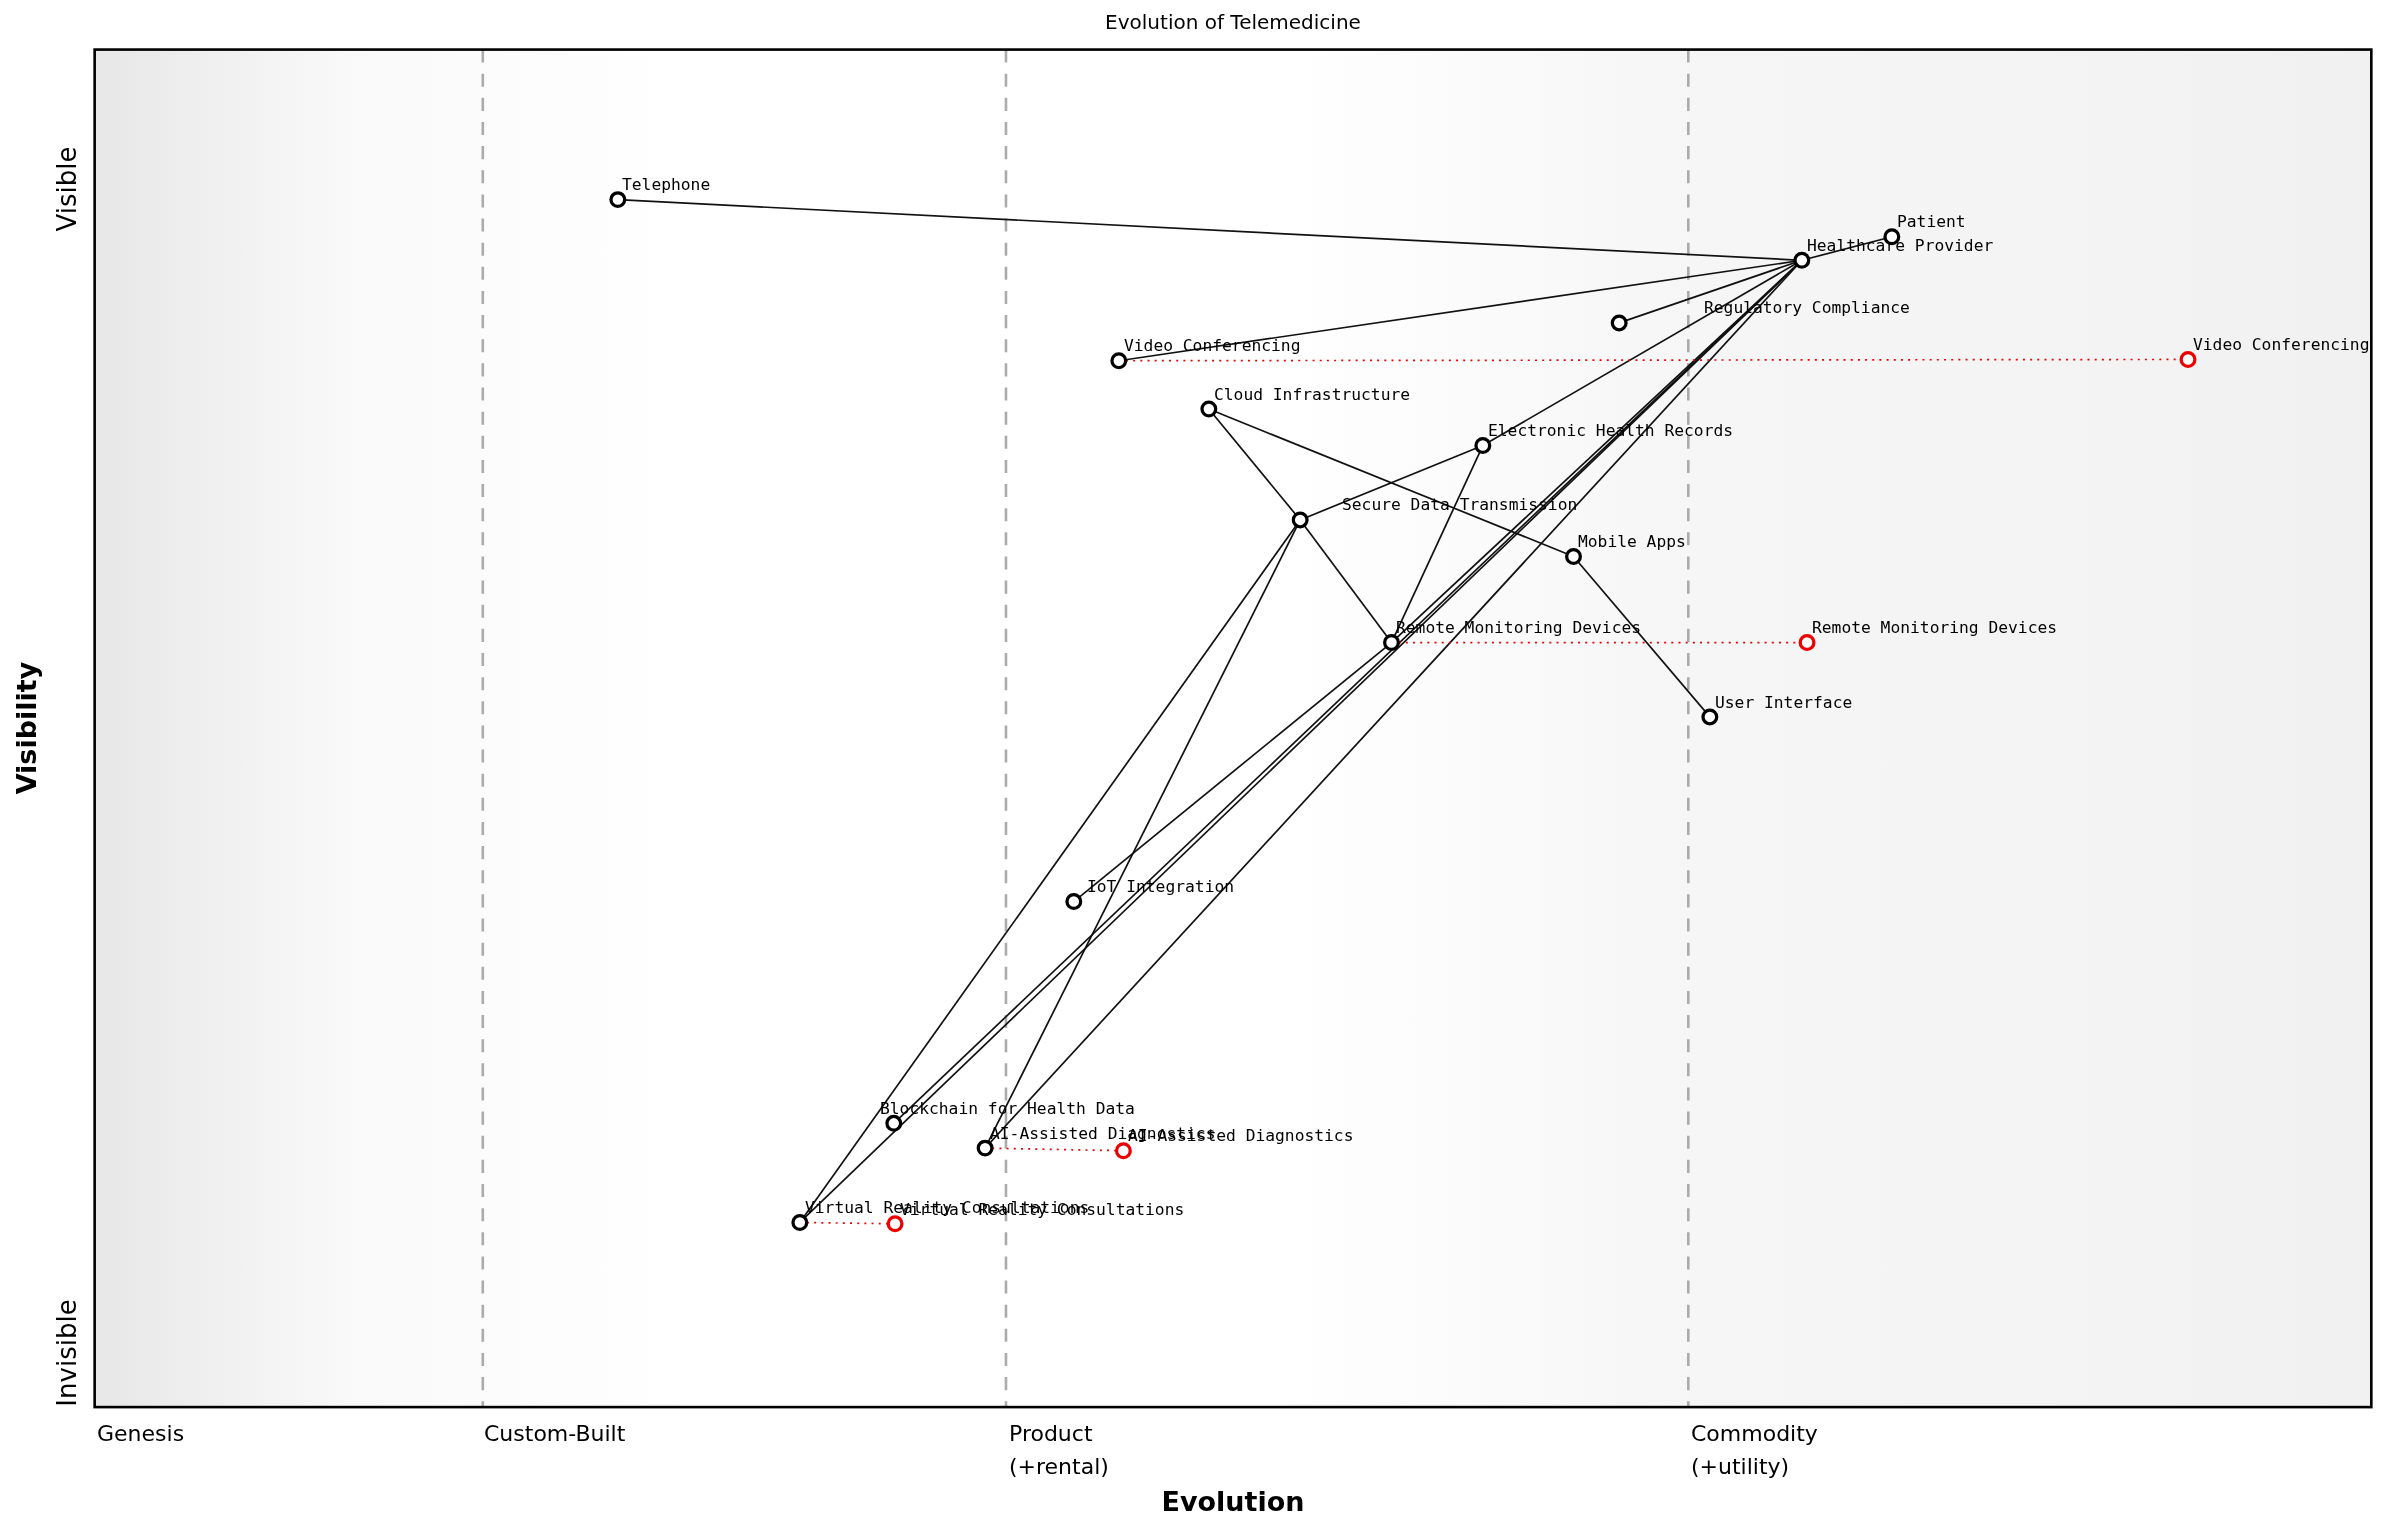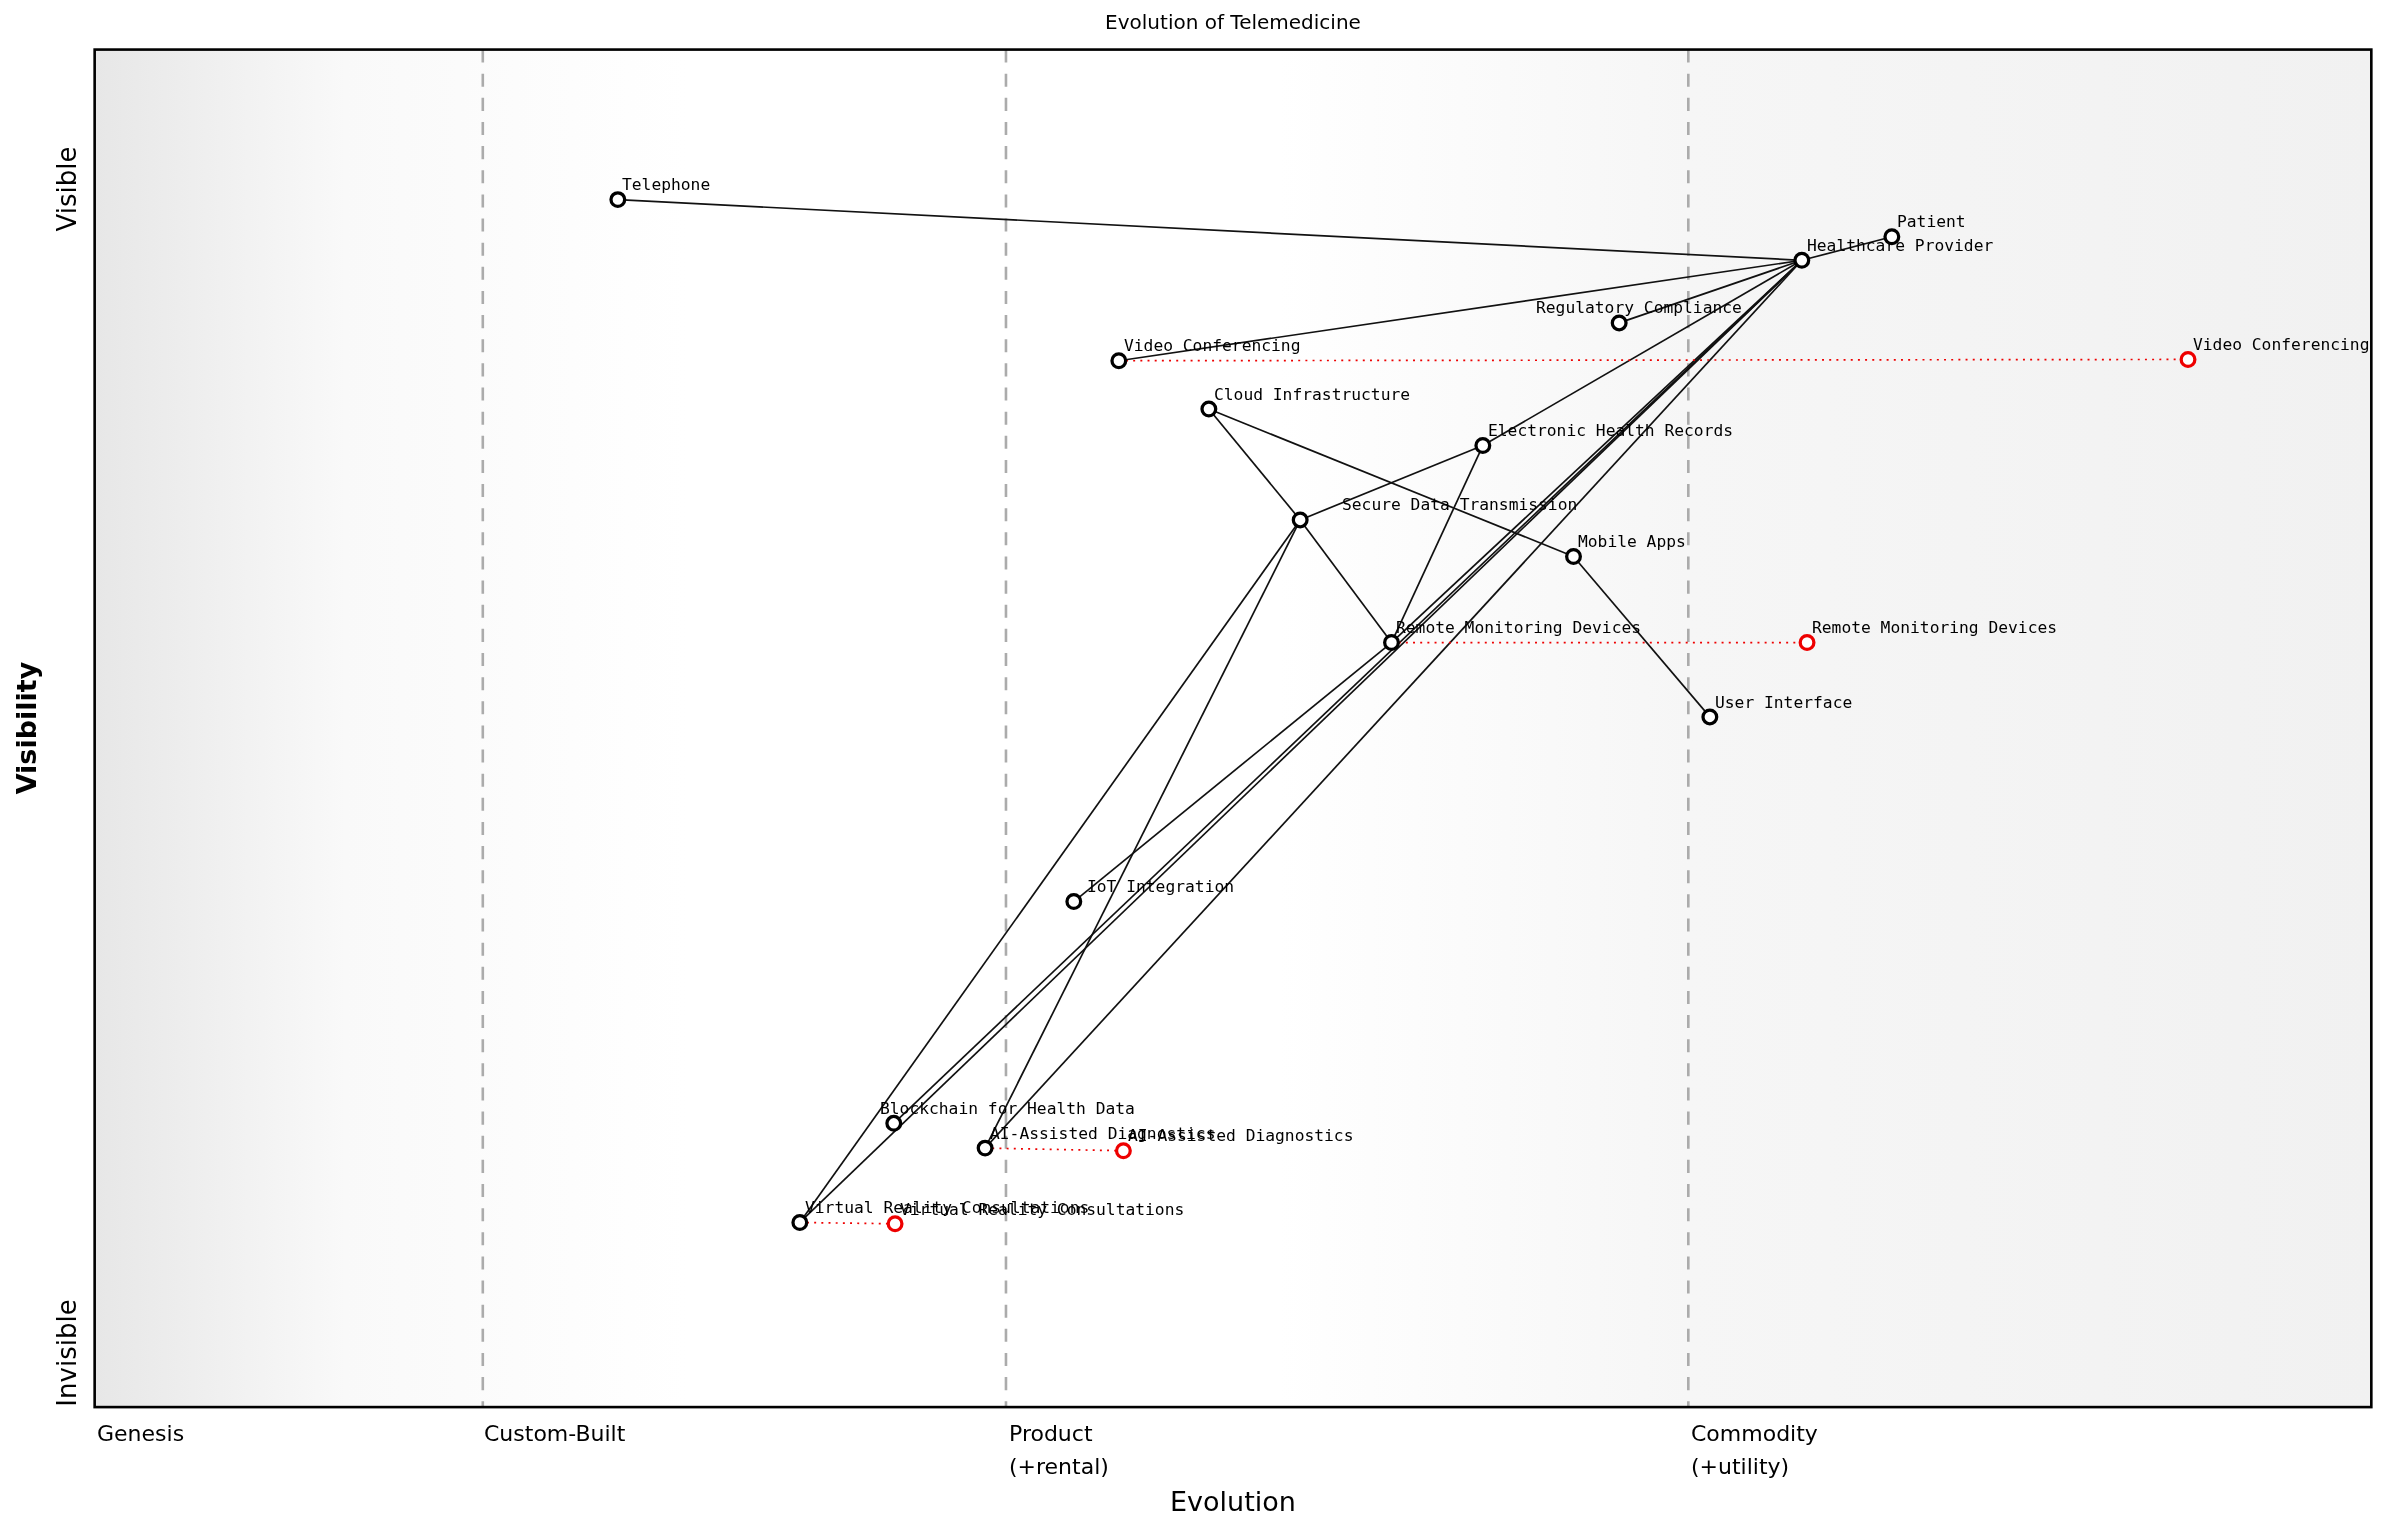--- a/index.html
+++ b/index.html
@@ -20,21 +20,21 @@
     position:absolute;transform:translateY(-100%);
     font-family:"DejaVu Sans Mono",monospace;font-size:16.3px;line-height:19.6px;
     white-space:nowrap;color:#000;text-align:right;
   }
   .chart-title{position:absolute;left:1233px;top:10.4px;transform:translateX(-50%);
     font-size:20px;line-height:25px;white-space:nowrap;}
   .tick-x{position:absolute;top:1417px;font-size:22px;line-height:33px;white-space:pre-line;}
   .tick-y{position:absolute;transform:translate(-50%,-50%) rotate(-90deg);
     font-size:26px;white-space:nowrap;}
   .axis-title-x{position:absolute;left:1233px;top:1486px;transform:translateX(-50%);
-    font-size:27px;font-weight:normal;white-space:nowrap;}
+    font-size:27px;font-weight:bold;white-space:nowrap;}
   .axis-title-y{position:absolute;left:26px;top:728px;transform:translate(-50%,-50%) rotate(-90deg);
     font-size:27px;font-weight:bold;white-space:nowrap;}
 </style>
 </head>
 <body>
 
 <div id="stage">
   <div id="plot-bg"></div>
 
   <svg id="map-svg" viewBox="0 0 3662 2350" width="2389" height="1533">
@@ -82,21 +82,21 @@
       <circle cx="1510" cy="1760" r="10.5" class="node component"></circle>
       <circle cx="1722" cy="1764" r="10.5" class="node evolved"></circle>
       <circle cx="1226" cy="1874" r="10.5" class="node component"></circle>
       <circle cx="1372" cy="1876" r="10.5" class="node evolved"></circle>
     </svg>
 
   <div id="labels">
       <span class="node-label" style="left: 622px; top: 195px;">Telephone</span>
       <span class="node-label" style="left: 1897px; top: 232px;">Patient</span>
       <span class="node-label" style="left: 1807px; top: 256px;">Healthcare Provider</span>
-      <span class="node-label" style="left: 1536px; top: 318px;">Regulatory Compliance</span>
+      <span class="node-label" style="left: 1704px; top: 318px;">Regulatory Compliance</span>
       <span class="node-label" style="left: 1124px; top: 356px;">Video Conferencing</span>
       <span class="node-label" style="left: 2193px; top: 355px;">Video Conferencing</span>
       <span class="node-label" style="left: 1214px; top: 405px;">Cloud Infrastructure</span>
       <span class="node-label" style="left: 1488px; top: 441px;">Electronic Health Records</span>
       <span class="node-label" style="left: 1334px; top: 515px; margin-left: 8px;">Secure Data Transmission</span>
       <span class="node-label" style="left: 1578px; top: 552px;">Mobile Apps</span>
       <span class="node-label" style="left: 1396px; top: 638px;">Remote Monitoring Devices</span>
       <span class="node-label" style="left: 1812px; top: 638px;">Remote Monitoring Devices</span>
       <span class="node-label" style="left: 1715px; top: 713px;">User Interface</span>
       <span class="node-label" style="left: 1079px; top: 897px; margin-left: 8px;">IoT Integration</span>

